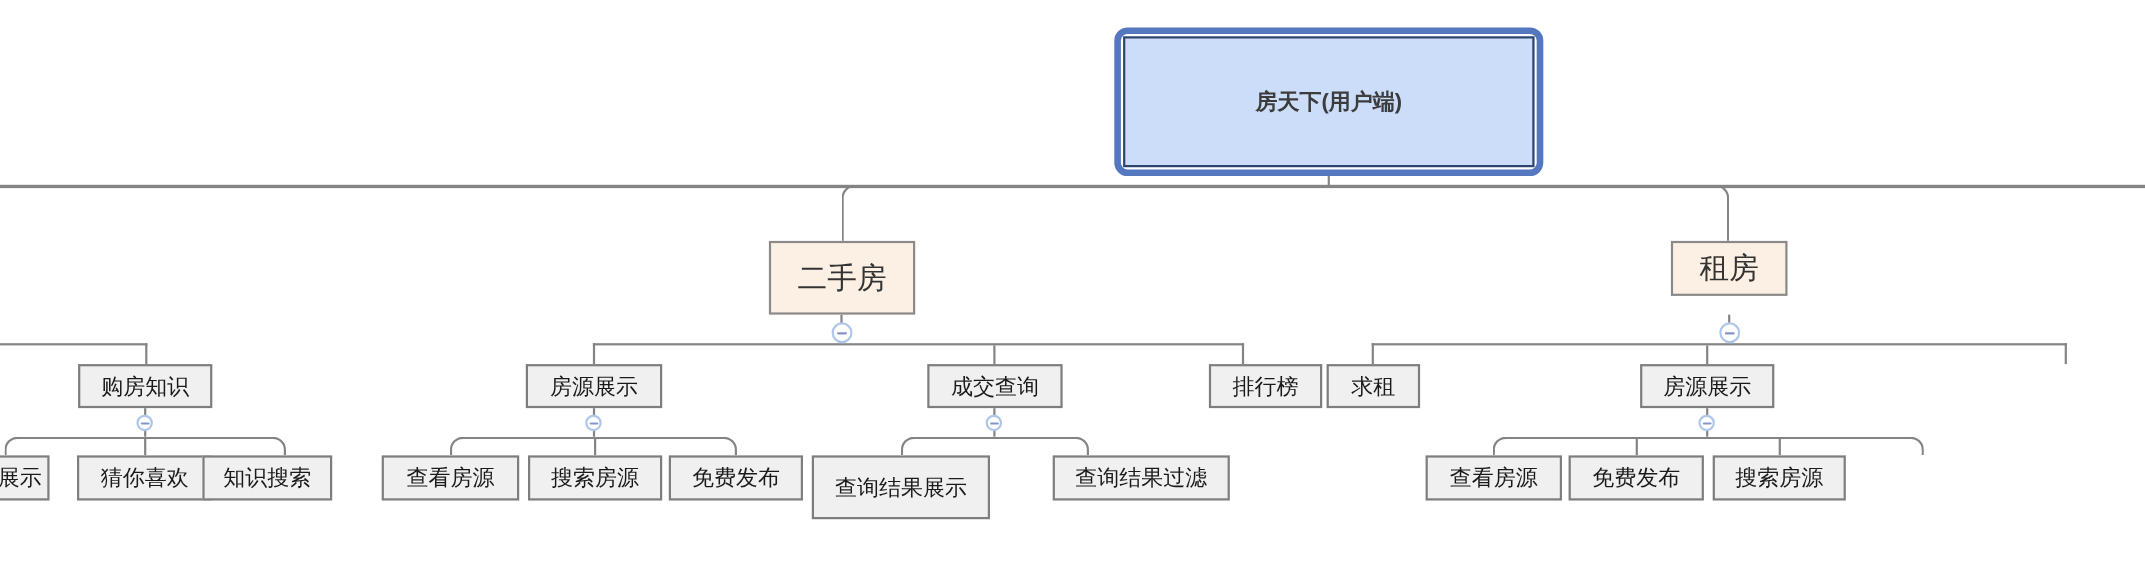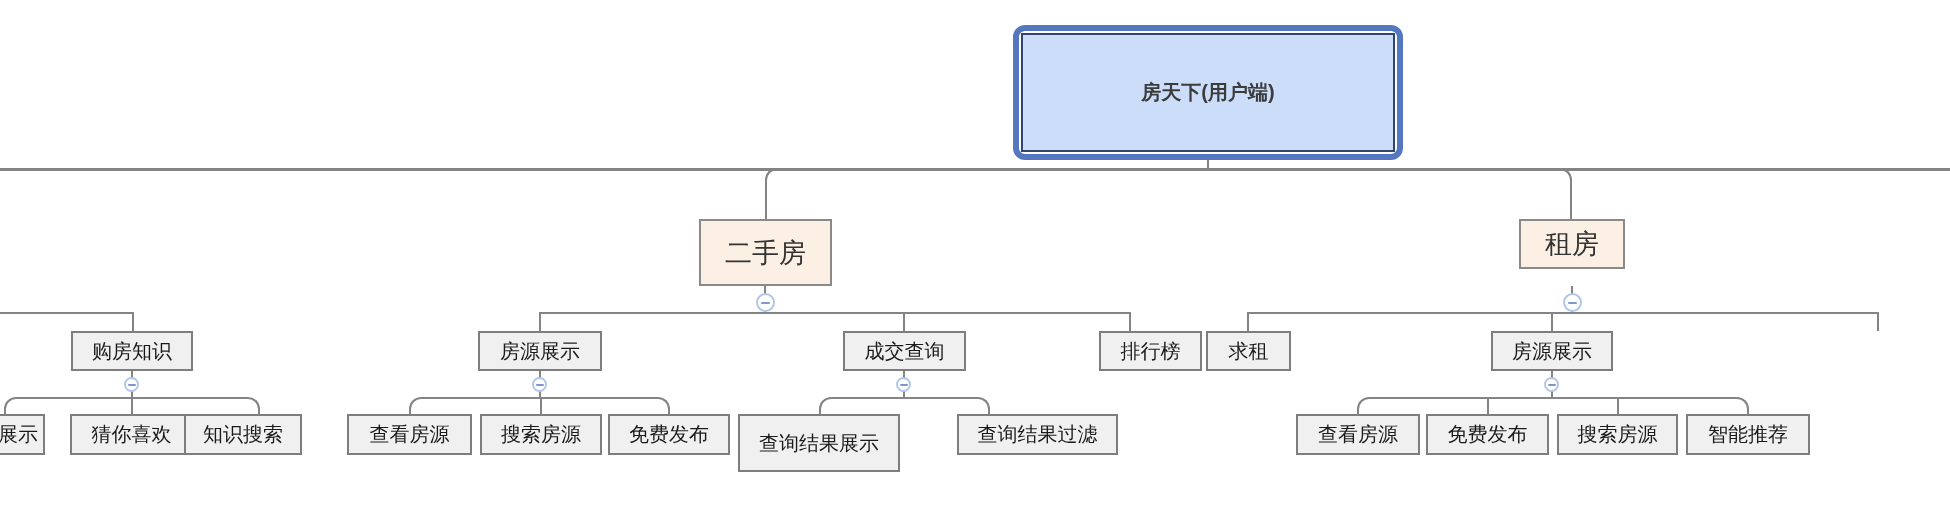--- a/index.html
+++ b/index.html
@@ -81,21 +81,20 @@
   <div class="box" style="left:347px;top:414px;width:125px;height:41px;">查看房源</div>
   <div class="box" style="left:480px;top:414px;width:122px;height:41px;">搜索房源</div>
   <div class="box" style="left:608px;top:414px;width:122px;height:41px;">免费发布</div>
 
   <div class="box" style="left:738px;top:414px;width:162px;height:58px;">查询结果展示</div>
   <div class="box" style="left:909px;top:414px;width:161px;height:41px;margin-left:48px;">查询结果过滤</div>
 
   <div class="box" style="left:1296px;top:414px;width:124px;height:41px;">查看房源</div>
   <div class="box" style="left:1426px;top:414px;width:123px;height:41px;">免费发布</div>
   <div class="box" style="left:1557px;top:414px;width:121px;height:41px;">搜索房源</div>
-  <div class="box" style="left:1686px;top:414px;width:124px;height:41px;">智能推荐</div>
 
   <div class="collapse c-lg" style="left:756px;top:293px;">
     <div class="minus"></div>
   </div>
   <div class="collapse c-lg" style="left:1563px;top:293px;">
     <div class="minus"></div>
   </div>
   <div class="collapse c-sm" style="left:124px;top:377px;">
     <div class="minus"></div>
   </div>

